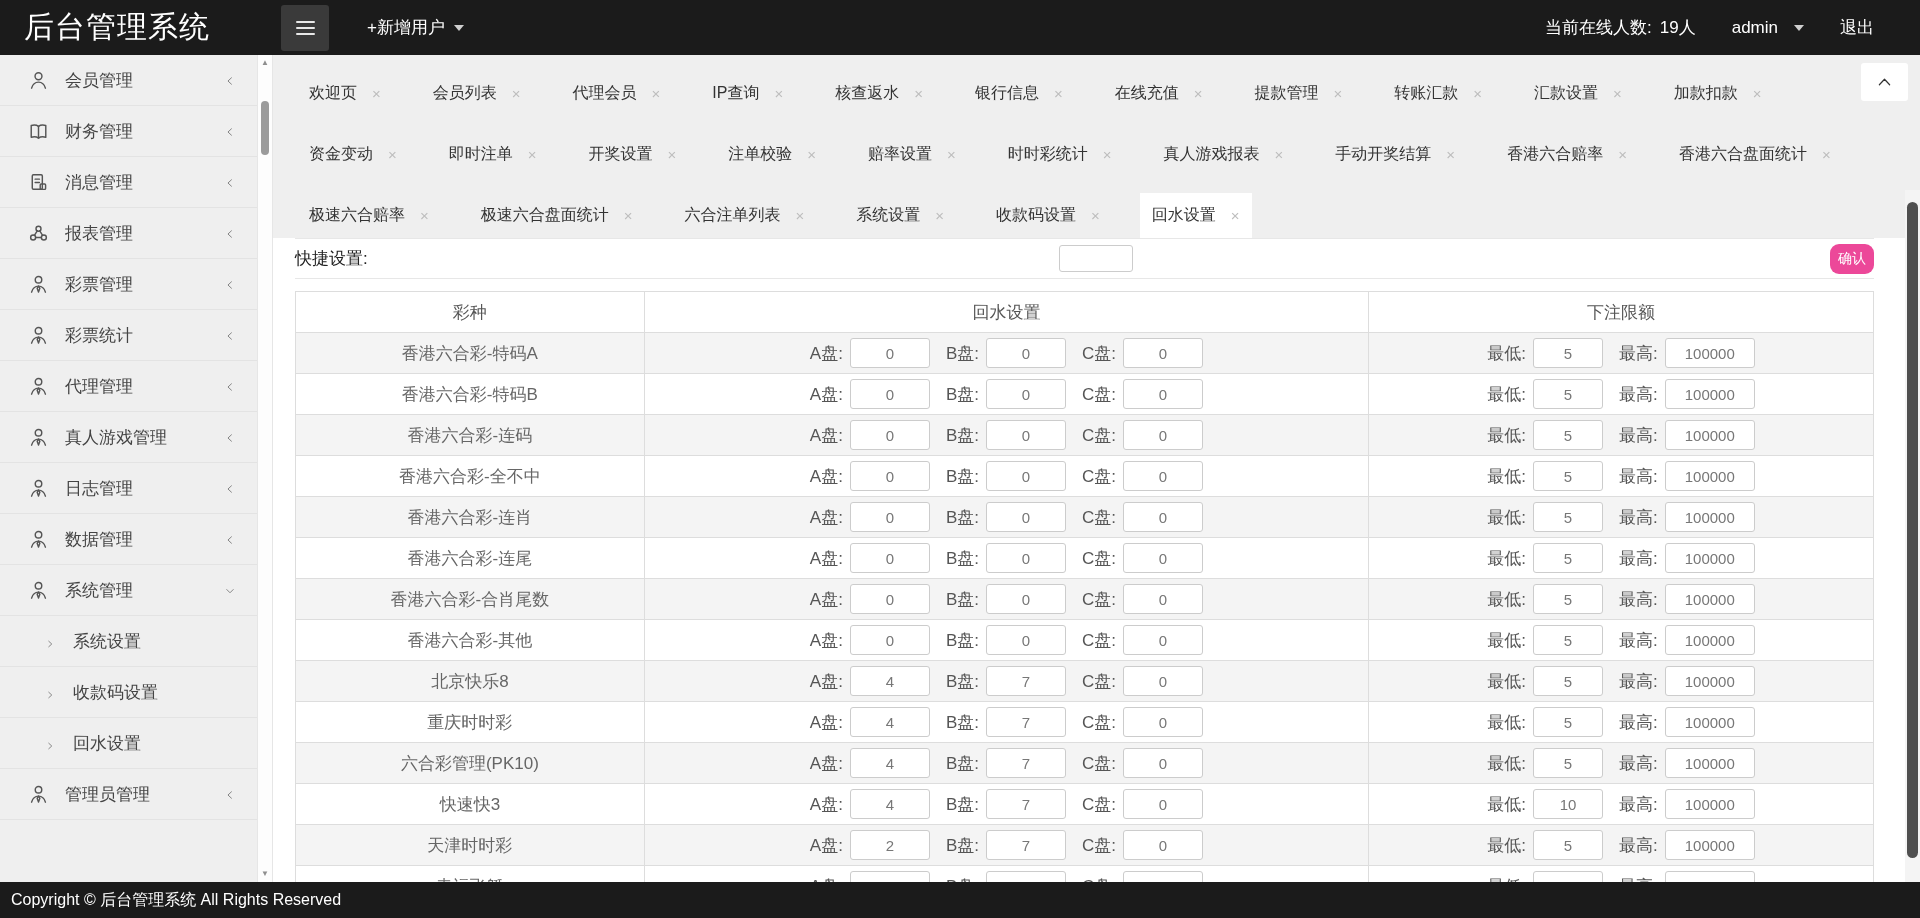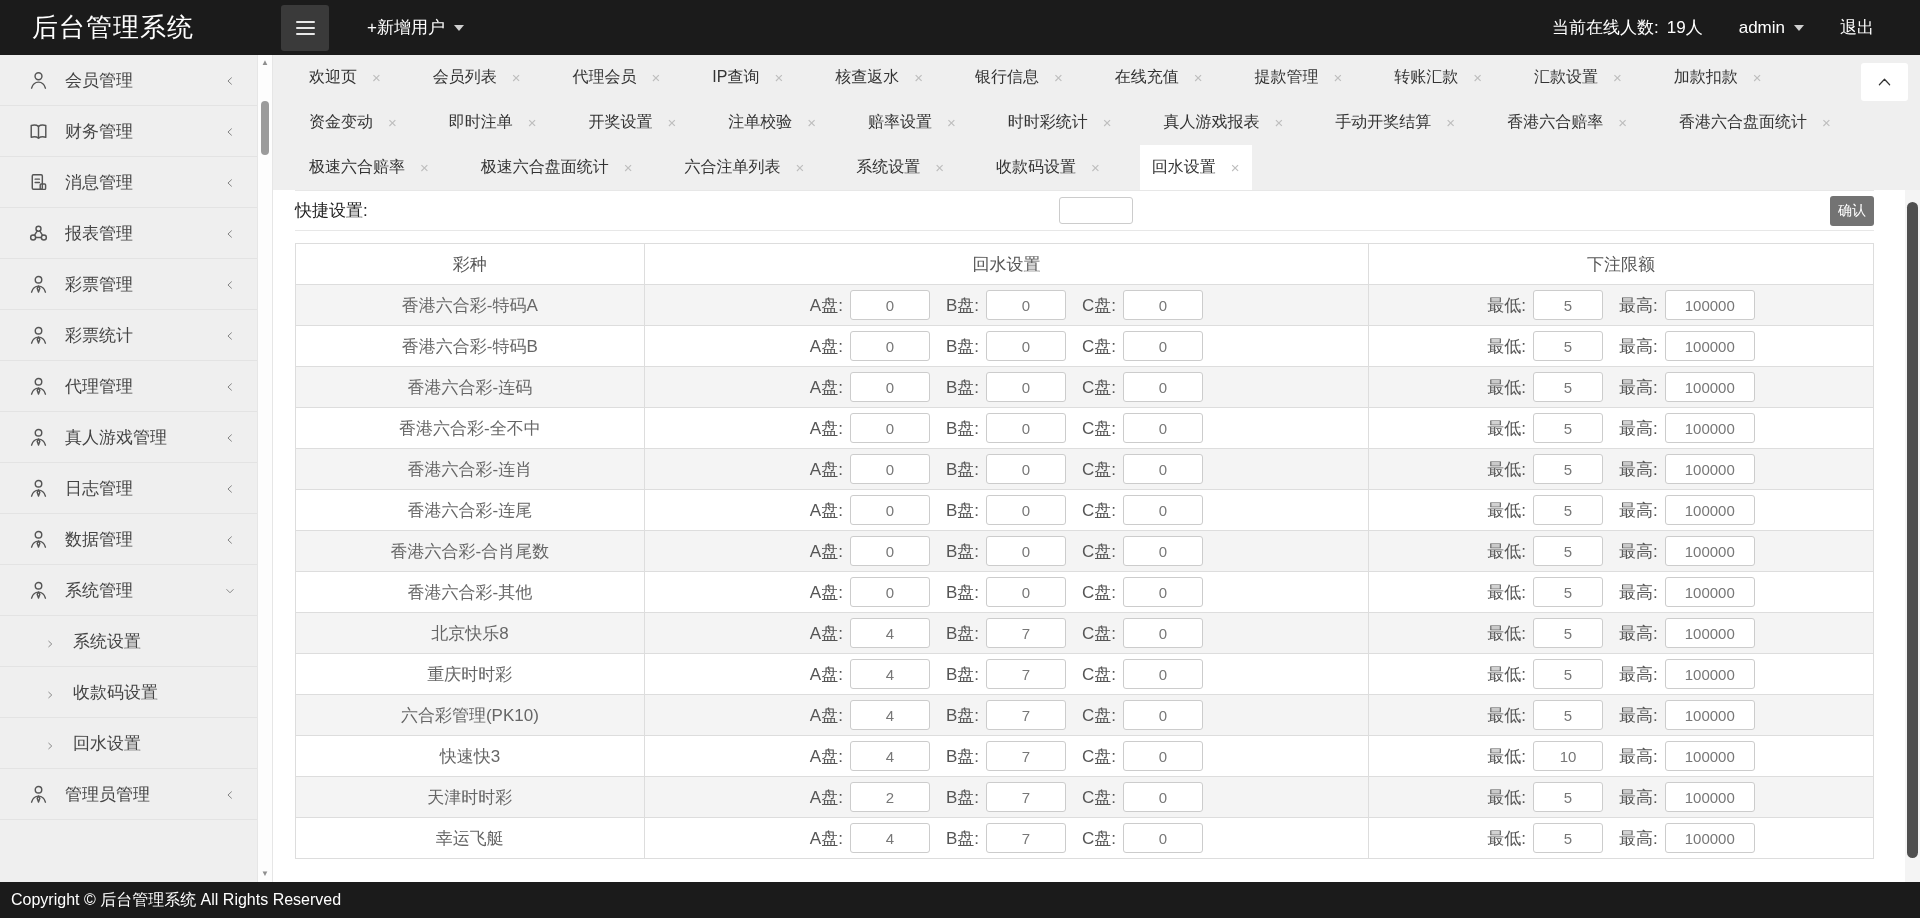--- a/index.html
+++ b/index.html
@@ -4,32 +4,32 @@
 <style>
   * { box-sizing: border-box; margin: 0; padding: 0; }
   html,body { width:1920px; height:918px; overflow:hidden;
     font-family:"Liberation Sans","DejaVu Sans",sans-serif; background:#fff; }
   .app { display:flex; flex-direction:column; width:1920px; height:918px; }
 
   
   .hdr { flex:0 0 55px; background:#1b1b1b; color:#fff; display:flex;
     align-items:center; justify-content:space-between; }
   .hdr-left { display:flex; align-items:center; }
-  .brand { width:257px; padding-left:32px; font-size:26px; letter-spacing:1px; }
+  .brand { width:257px; padding-left:24px; font-size:30px; letter-spacing:1px; }
   .menu-btn { width:48px; height:46px; background:#3a3a3a; border:none; border-radius:3px;
     margin-left:24px; display:flex; flex-direction:column; align-items:center;
     justify-content:center; gap:4px; cursor:pointer; }
   .menu-btn .bar { width:19px; height:2px; background:#e8e8e8; border-radius:1px; }
   .newuser { display:flex; align-items:center; gap:9px; margin-left:38px;
     font-size:17px; cursor:pointer; }
   .caret { width:0; height:0; border-left:5px solid transparent; border-right:5px solid transparent;
     border-top:6px solid #cfcfcf; display:inline-block; }
   .hdr-right { display:flex; align-items:center; gap:36px; margin-right:46px; font-size:17px; }
   .online { display:flex; gap:8px; }
-  .userdd { display:flex; align-items:center; gap:9px; cursor:pointer; }
+  .userdd { display:flex; align-items:center; gap:16px; cursor:pointer; }
   .logout { cursor:pointer; }
 
   
   .mid { flex:1; display:flex; min-height:0; }
 
   aside { flex:0 0 257px; background:#efefef; overflow:hidden; }
   .side-item { height:51px; display:flex; align-items:center; padding:0 20px 0 27px;
     border-bottom:1px solid #e3e3e3; color:#444; font-size:17px; cursor:pointer; }
   .side-item .icon { width:23px; height:23px; margin-right:15px; color:#555; flex:none; }
   .side-label { flex:1; }
@@ -45,36 +45,36 @@
   .scr-arrow { position:absolute; left:0; right:0; text-align:center; color:#8f8f8f;
     font-size:8px; line-height:14px; cursor:pointer; }
   .scr-up { top:1px; } .scr-dn { bottom:1px; }
   .side-thumb { position:absolute; left:3px; width:8px; top:46px; height:54px;
     background:#9b9b9b; border-radius:4px; cursor:pointer; }
 
   main { flex:1; min-width:0; display:flex; flex-direction:column; background:#fff; position:relative; }
 
   
   .tabbar { flex:0 0 135px; background:#efefef; padding-left:24px; position:relative; }
-  .tab-row { height:45px; display:flex; align-items:center; }
+  .tab-row { height:45px; display:flex; align-items:center;margin-top:16px; }
   .tab { display:inline-flex; align-items:center; height:45px; padding:0 12px;
     margin-right:28px; font-size:16px; color:#333; cursor:pointer; white-space:nowrap; }
   .tab-x { margin-left:15px; color:#bdbdbd; font-size:15px; }
   .tab.active { background:#fff; }
   .collapse-btn { position:absolute; top:8px; right:12px; width:47px; height:38px;
     background:#fff; border:none; border-radius:3px; color:#333; padding:9px 14px; cursor:pointer; }
 
   
   .content { flex:1; overflow:hidden; padding:0 46px 0 22px; background:#fff; }
   .quickset { height:41px; border-top:1px solid #e7e7e7; border-bottom:1px solid #e7e7e7;
     display:flex; align-items:center; justify-content:space-between; }
   .qs-label { font-size:17px; color:#222; }
   .qs-input { width:74px; height:27px; border:1px solid #ccc; border-radius:3px;
     margin-left:12px; text-align:center; font-size:15px; color:#666; }
-  .qs-btn { margin-left:18px; background:#737373; color:#fff; border:none; border-radius:3px;
+  .qs-btn { margin-left:18px; background:#ec4899; color:#fff; border:none; border-radius:9px;
     font-size:14px; padding:6px 8px; cursor:pointer; }
 
   table { width:100%; border-collapse:collapse; margin-top:12px; table-layout:fixed; }
   th, td { border:1px solid #ddd; height:41px; }
   th { font-weight:normal; color:#555; font-size:17px; }
   tbody tr:nth-child(odd) { background:#f4f4f4; }
   .td-name { text-align:center; color:#666; font-size:17px; }
   .cellflex { display:flex; align-items:center; justify-content:center; }
   .fld { font-size:17px; color:#555; margin:0 7px 0 16px; }
   .fld:first-child { margin-left:0; }

